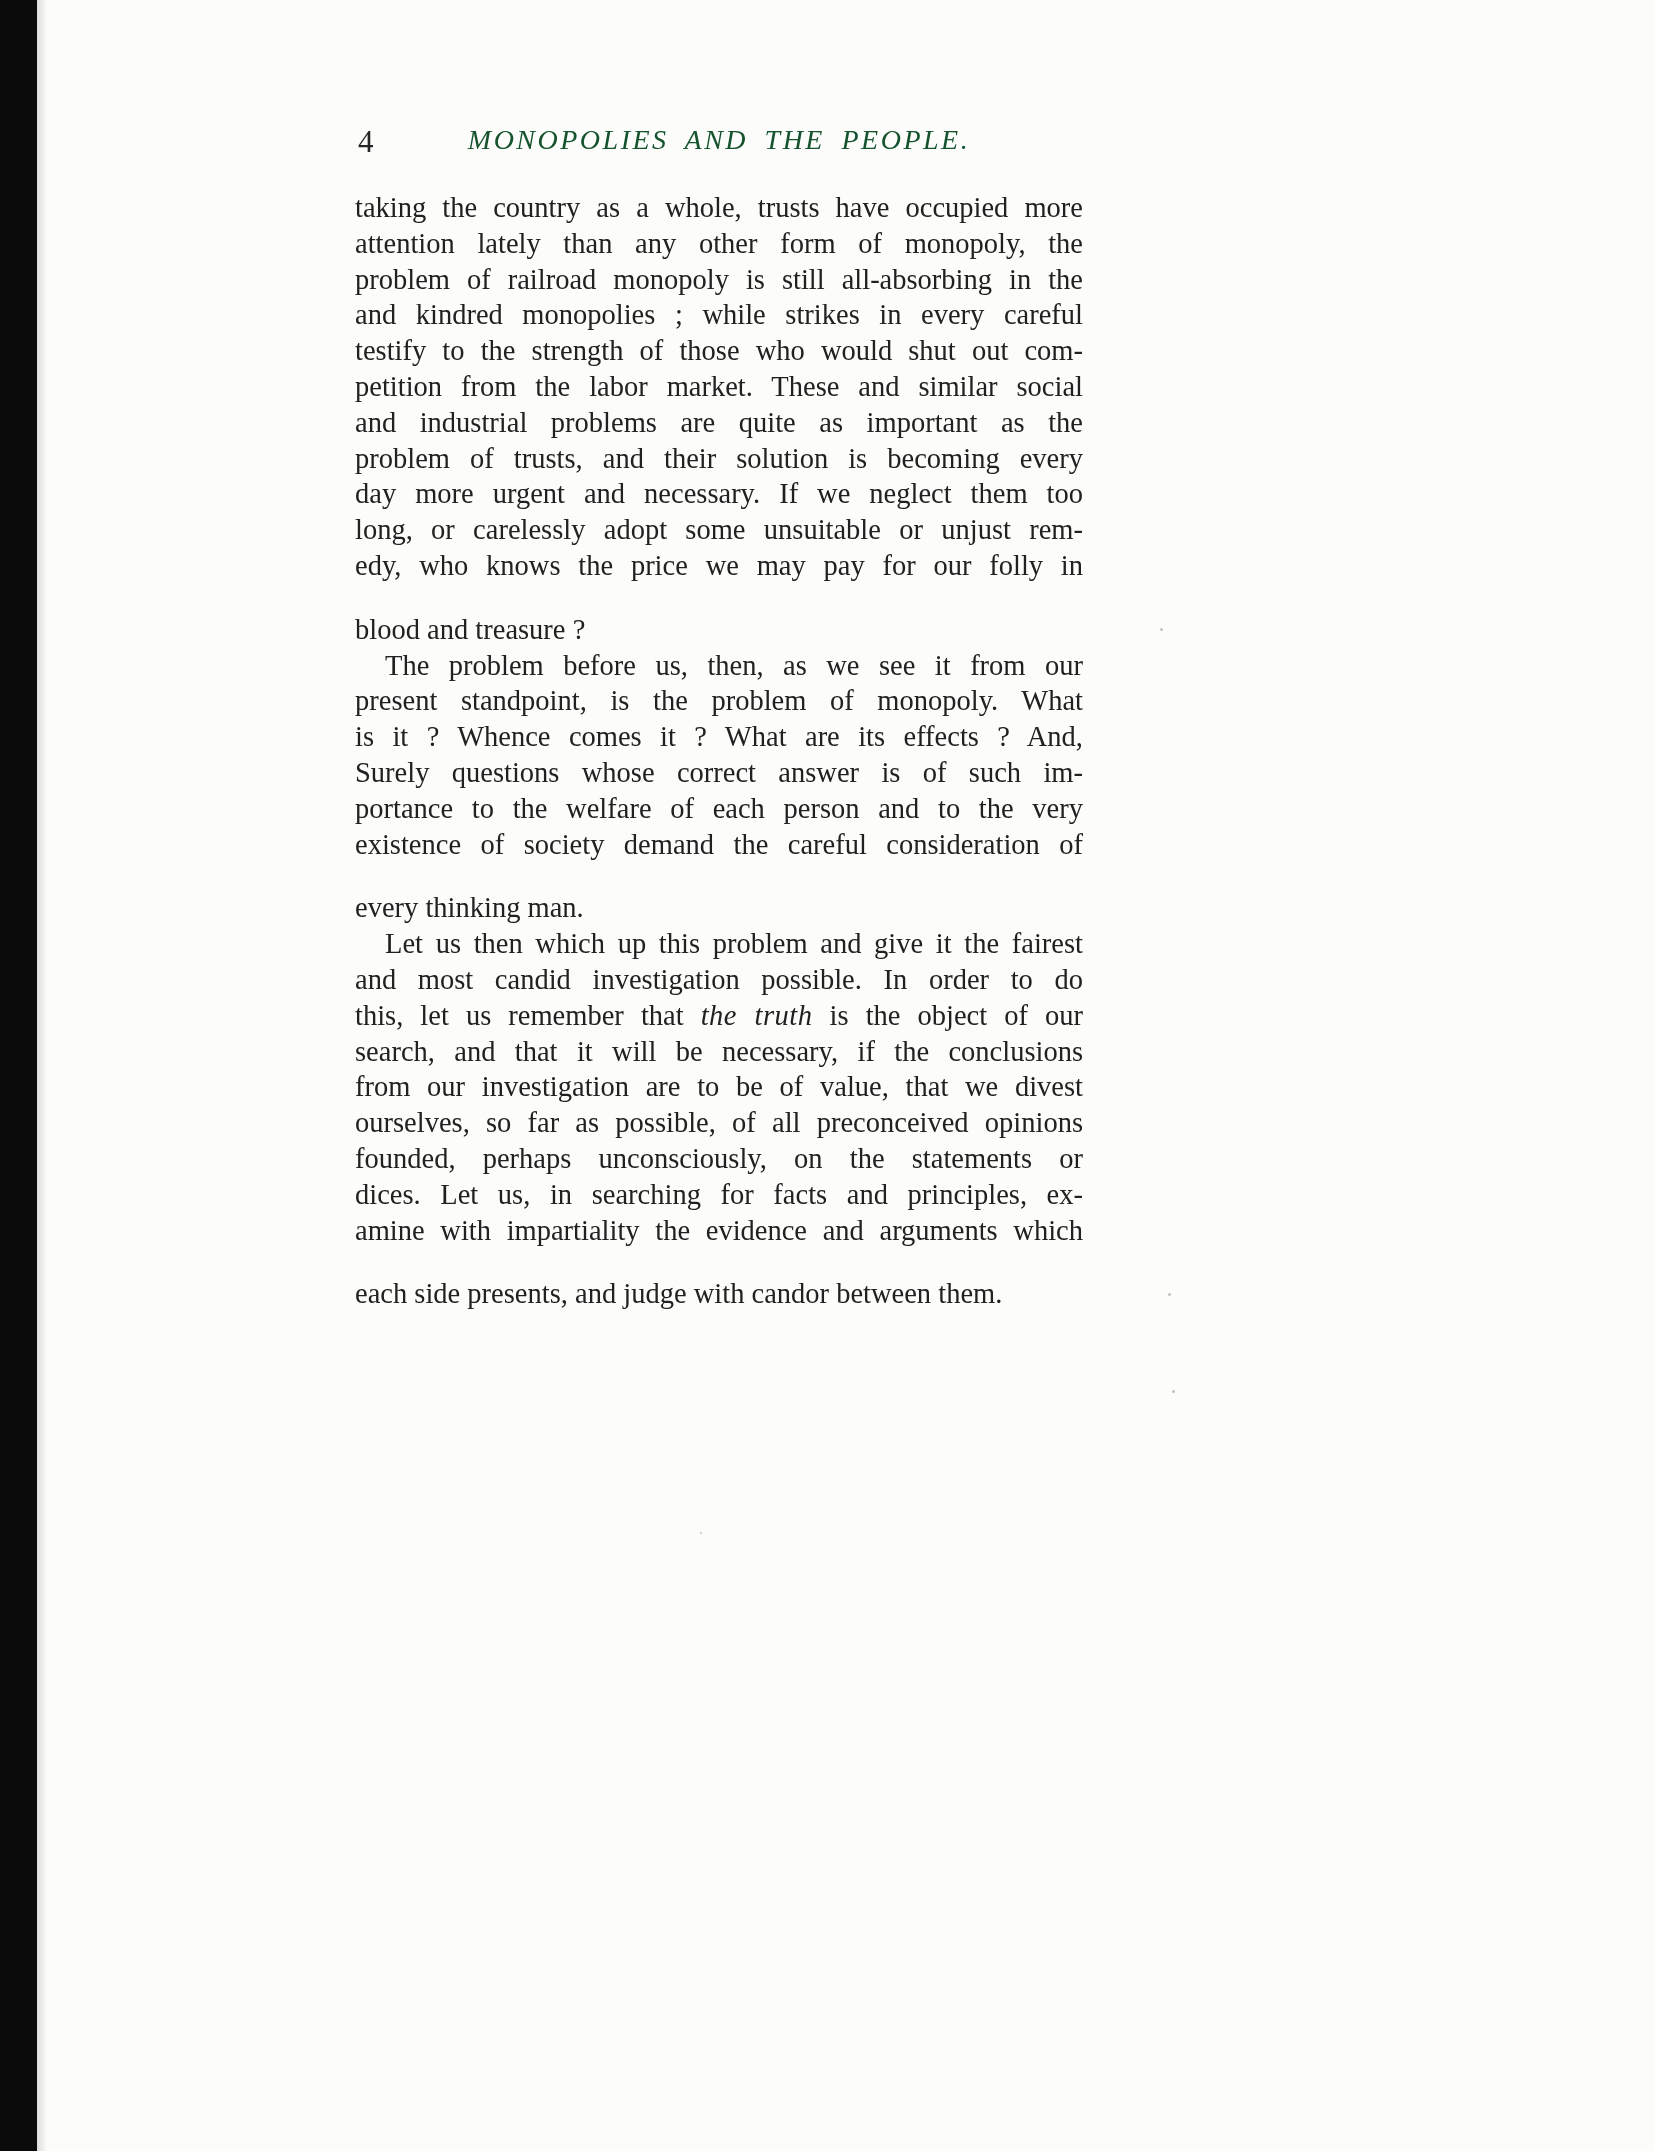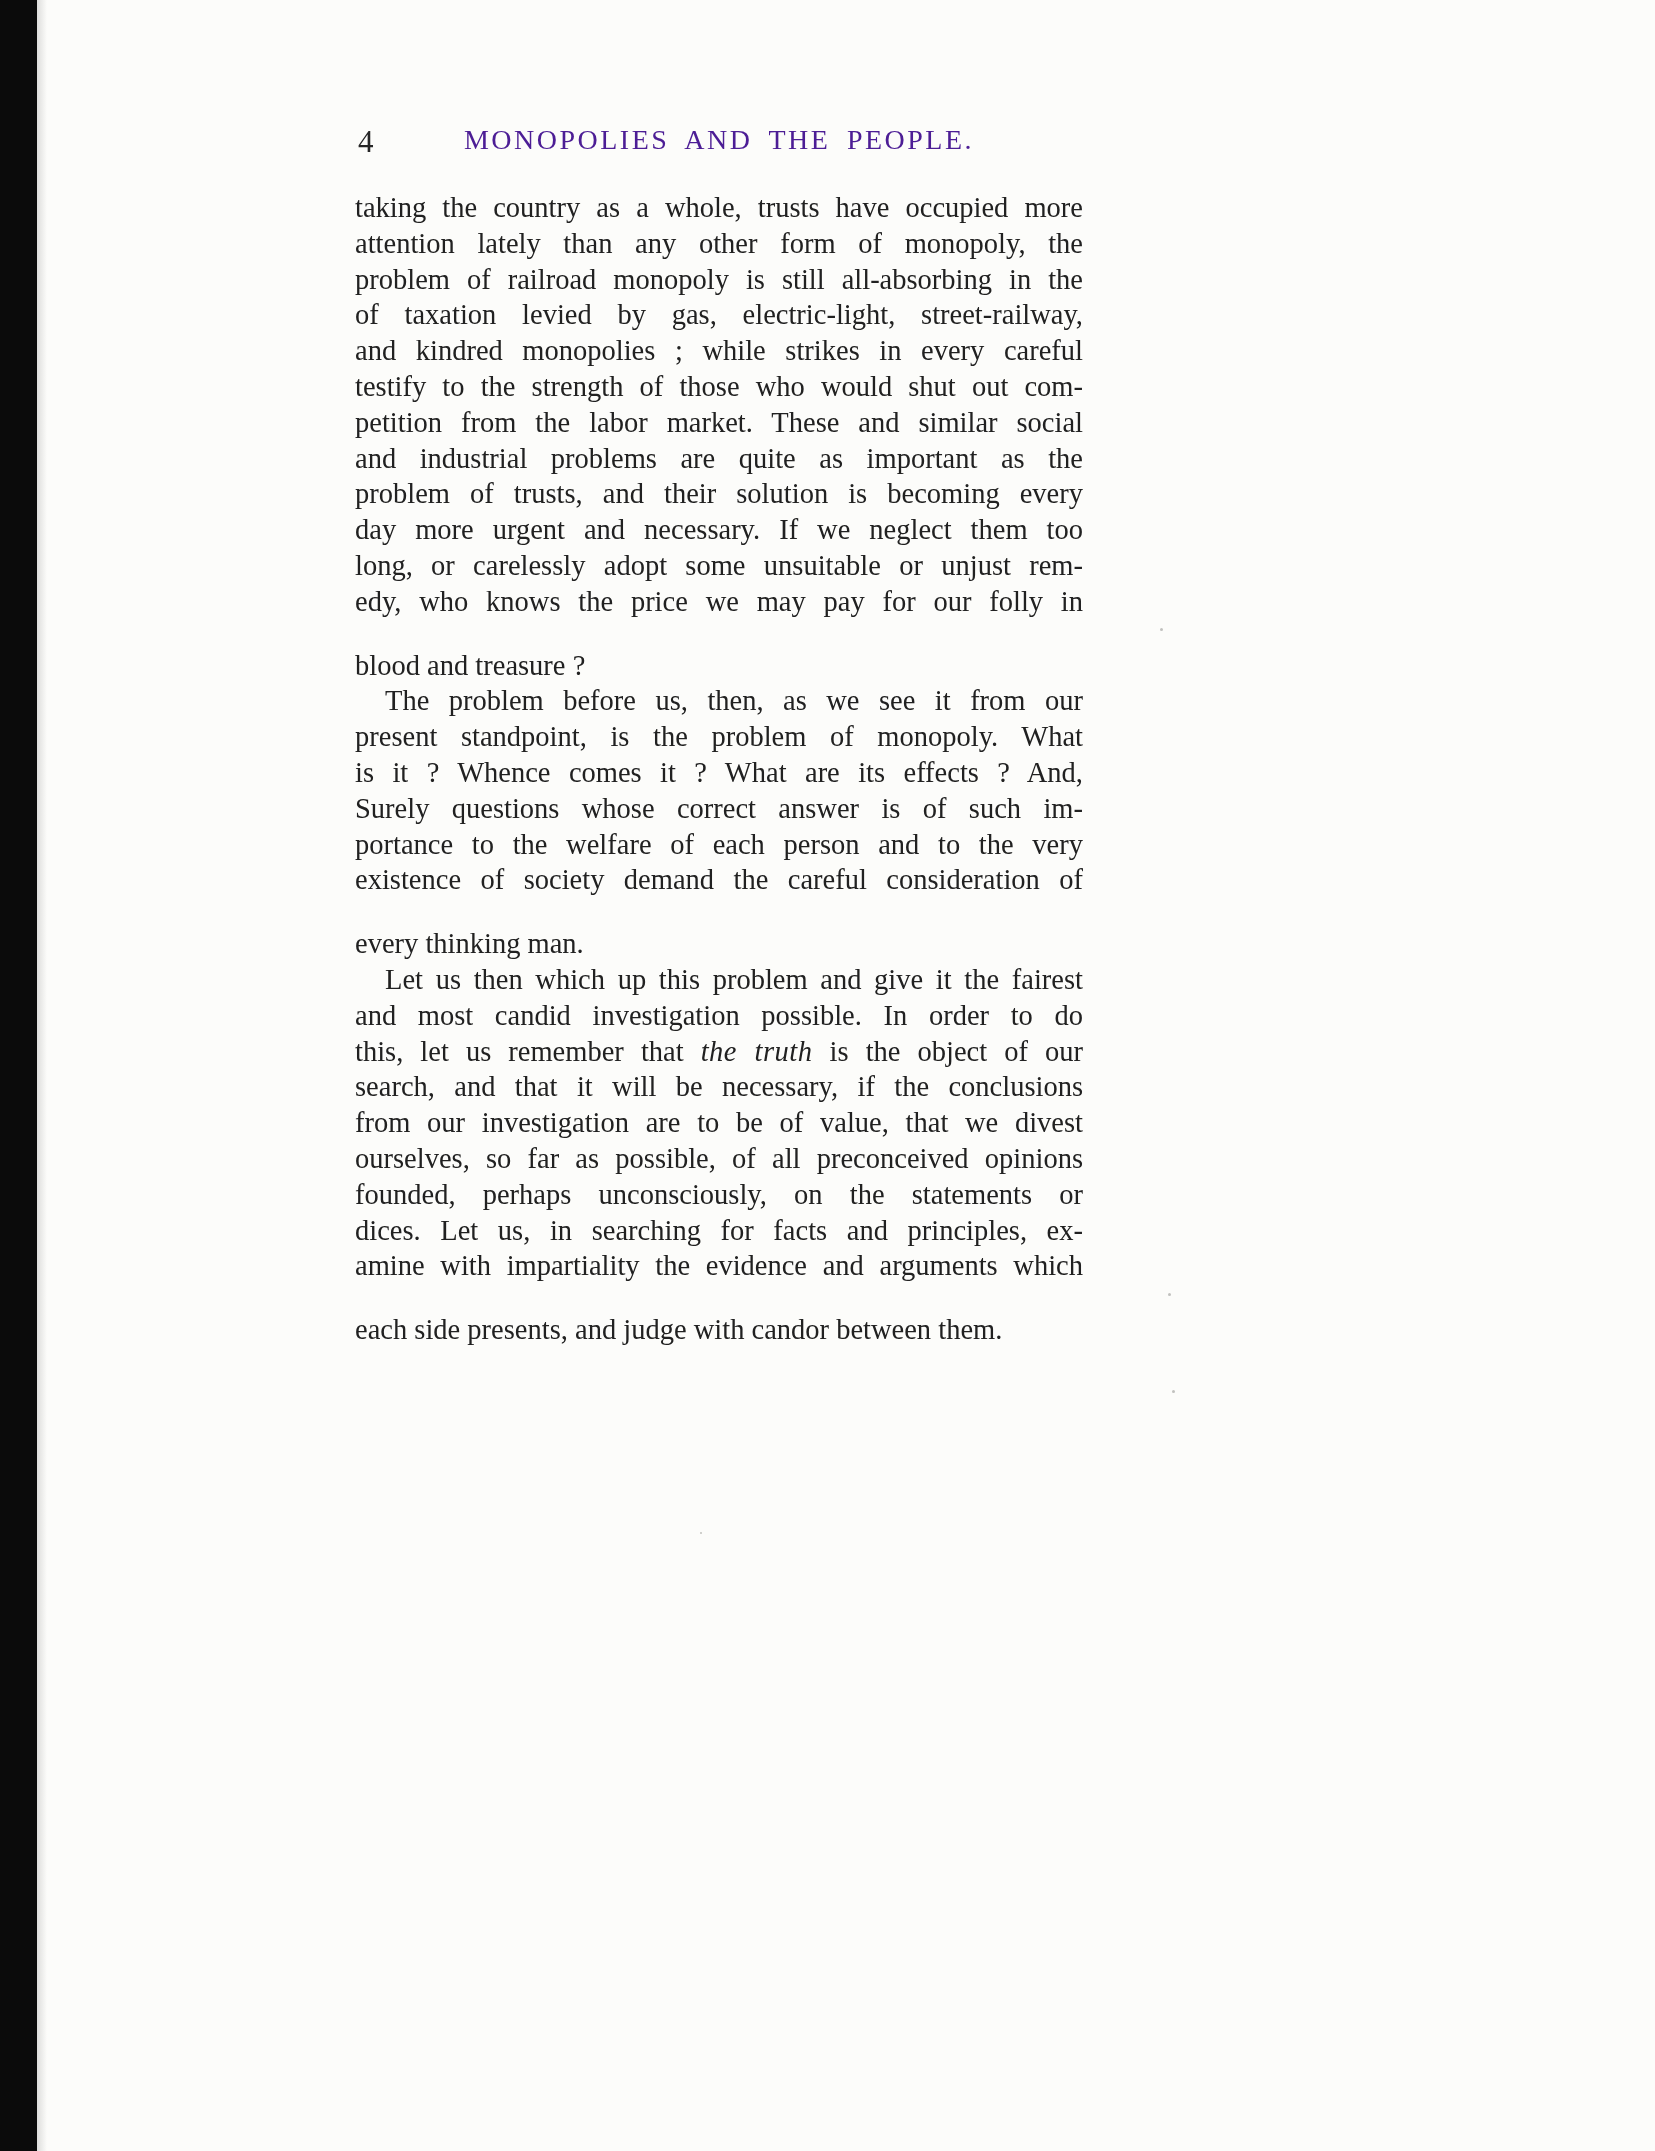--- a/index.html
+++ b/index.html
@@ -50,24 +50,25 @@
     font-size: 31px;
     letter-spacing: 1px;
     color: #262626;
   }
   .running {
     position: absolute;
     left: 0;
     right: 0;
     top: 6px;
     text-align: center;
+    font-style: italic;
     font-size: 28px;
     letter-spacing: 2.5px;
     word-spacing: 7px;
-    color: #4c1d95;
+    color: #14532d;
     white-space: nowrap;
   }
   .body-text {
     font-size: 28.5px;
     line-height: 35.8px;
     color: #212121;
   }
   .para { margin: 0; }
   .line {
     text-align: justify;
@@ -105,21 +106,20 @@
   <div class="content">
     <div class="header-row">
       <span class="pagenum">4</span>
       <span class="running">MONOPOLIES AND THE PEOPLE.</span>
     </div>
     <div class="body-text" id="body-text">
         <div class="para">
           <div class="line"><span>taking the country as a whole, trusts have occupied more</span></div>
           <div class="line"><span>attention lately than any other form of monopoly, the</span></div>
           <div class="line"><span>problem of railroad monopoly is still all-absorbing in the</span></div>
-          <div class="line"><span>of taxation levied by gas, electric-light, street-railway,</span></div>
           <div class="line"><span>and kindred monopolies ; while strikes in every careful</span></div>
           <div class="line"><span>testify to the strength of those who would shut out com-</span></div>
           <div class="line"><span>petition from the labor market.  These and similar social</span></div>
           <div class="line"><span>and industrial problems are quite as important as the</span></div>
           <div class="line"><span>problem of trusts, and their solution is becoming every</span></div>
           <div class="line"><span>day more urgent and necessary.  If we neglect them too</span></div>
           <div class="line"><span>long, or carelessly adopt some unsuitable or unjust rem-</span></div>
           <div class="line"><span>edy, who knows the price we may pay for our folly in</span></div>
           <div class="line last"><span>blood and treasure ?</span></div>
         </div>

